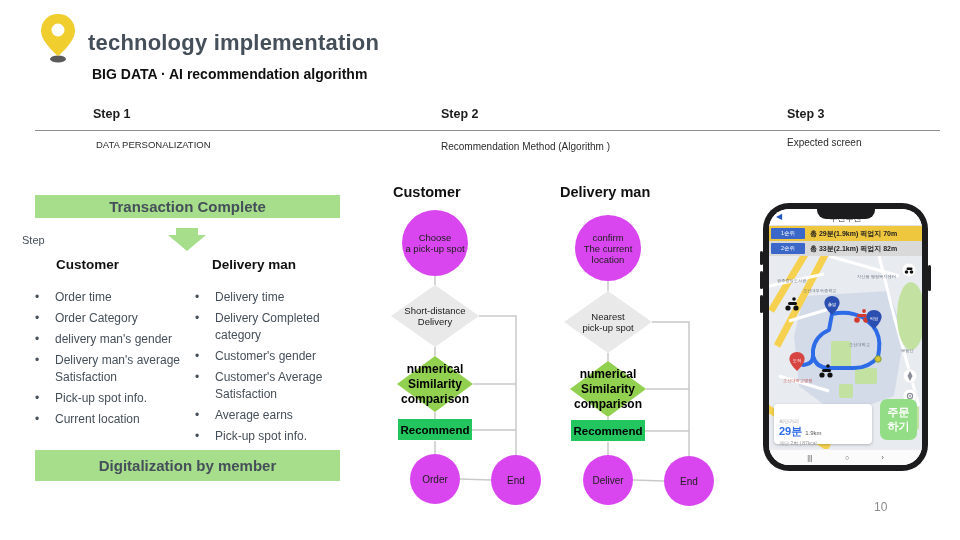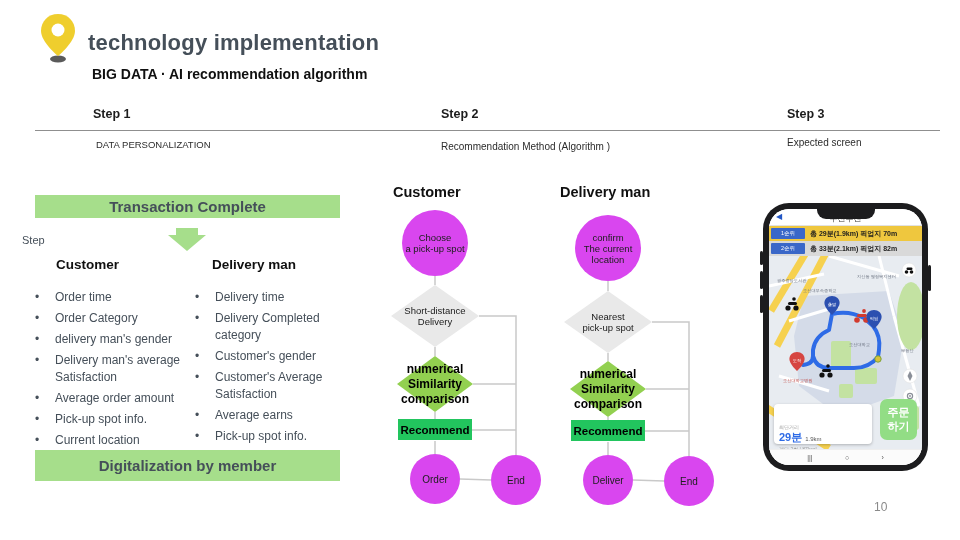--- a/index.html
+++ b/index.html
@@ -51,21 +51,21 @@
   .notch { position:absolute; left:50%; top:0; transform:translateX(-50%); width:58px; height:10px; background:#1c1c1e; border-radius:0 0 9px 9px; z-index:5; }
   .appbar { height:17px; flex:0 0 17px; background:#fff; border-bottom:1px solid #e2e2e2; display:flex; align-items:center; justify-content:center; position:relative; }
   .appbar .back { position:absolute; left:7px; color:#2357c5; font-size:8px; line-height:1; }
   .appbar .atitle { font-size:8px; color:#333; padding-top:2px; }
   .opt-row { height:15px; flex:0 0 15px; display:flex; align-items:center; gap:5px; padding:1px 2px; }
   .opt-row.first { background:#efc73e; }
   .opt-row.second { background:#d9d9d9; }
   .rank-badge { background:#3a67c8; color:#fff; font-size:5.5px; width:34px; height:11px; display:flex; align-items:center; justify-content:center; border-radius:1px; }
   .opt-text { font-size:7px; font-weight:bold; color:#1d1d1d; }
   .map { position:relative; flex:1; overflow:hidden; }
-  .route-card { position:absolute; left:5px; bottom:5px; width:98px; height:40px; background:#fff; border-radius:4px; box-shadow:0 1px 3px rgba(0,0,0,.25); padding:20px 5px; z-index:4; }
+  .route-card { position:absolute; left:5px; bottom:5px; width:98px; height:40px; background:#fff; border-radius:4px; box-shadow:0 1px 3px rgba(0,0,0,.25); padding:14px 5px; z-index:4; }
   .rc-label { font-size:5px; color:#999; }
   .rc-main { display:flex; align-items:baseline; gap:3px; }
   .rc-time { font-size:11px; font-weight:bold; color:#2e6be6; }
   .rc-dist { font-size:6px; color:#555; }
   .rc-detail { font-size:5px; color:#999; margin-top:1px; }
   .order-btn { position:absolute; right:5px; bottom:9px; width:37px; height:41px; background:#92dd85; border-radius:7px; display:flex; align-items:center; justify-content:center; text-align:center; color:#fff; font-size:11px; font-weight:bold; white-space:pre-line; line-height:1.25; z-index:4; }
   .navbar { height:16px; flex:0 0 16px; background:#fbfbfb; border-top:1px solid #eee; display:flex; align-items:center; justify-content:space-around; padding:0 22px; }
   .navbar span { font-size:7px; color:#555; }
 
   .page-num { position:absolute; left:874px; top:500px; font-size:12px; color:#8a8a8a; }
@@ -98,21 +98,20 @@
   <div class="data-label">Step</div>
 
   <div class="col-head" style="left:56px;">Customer</div>
   <div class="col-head" style="left:212px;">Delivery man</div>
 
   <ul class="bullets cust">
     <li>Order time</li>
     <li>Order Category</li>
     <li>delivery man's gender</li>
     <li>Delivery man's average Satisfaction</li>
-    <li>Average order amount</li>
     <li>Pick-up spot info.</li>
     <li>Current location</li>
   </ul>
   <ul class="bullets deli">
     <li>Delivery time</li>
     <li>Delivery Completed category</li>
     <li>Customer's gender</li>
     <li>Customer's Average Satisfaction</li>
     <li>Average earns</li>
     <li>Pick-up spot info.</li>

